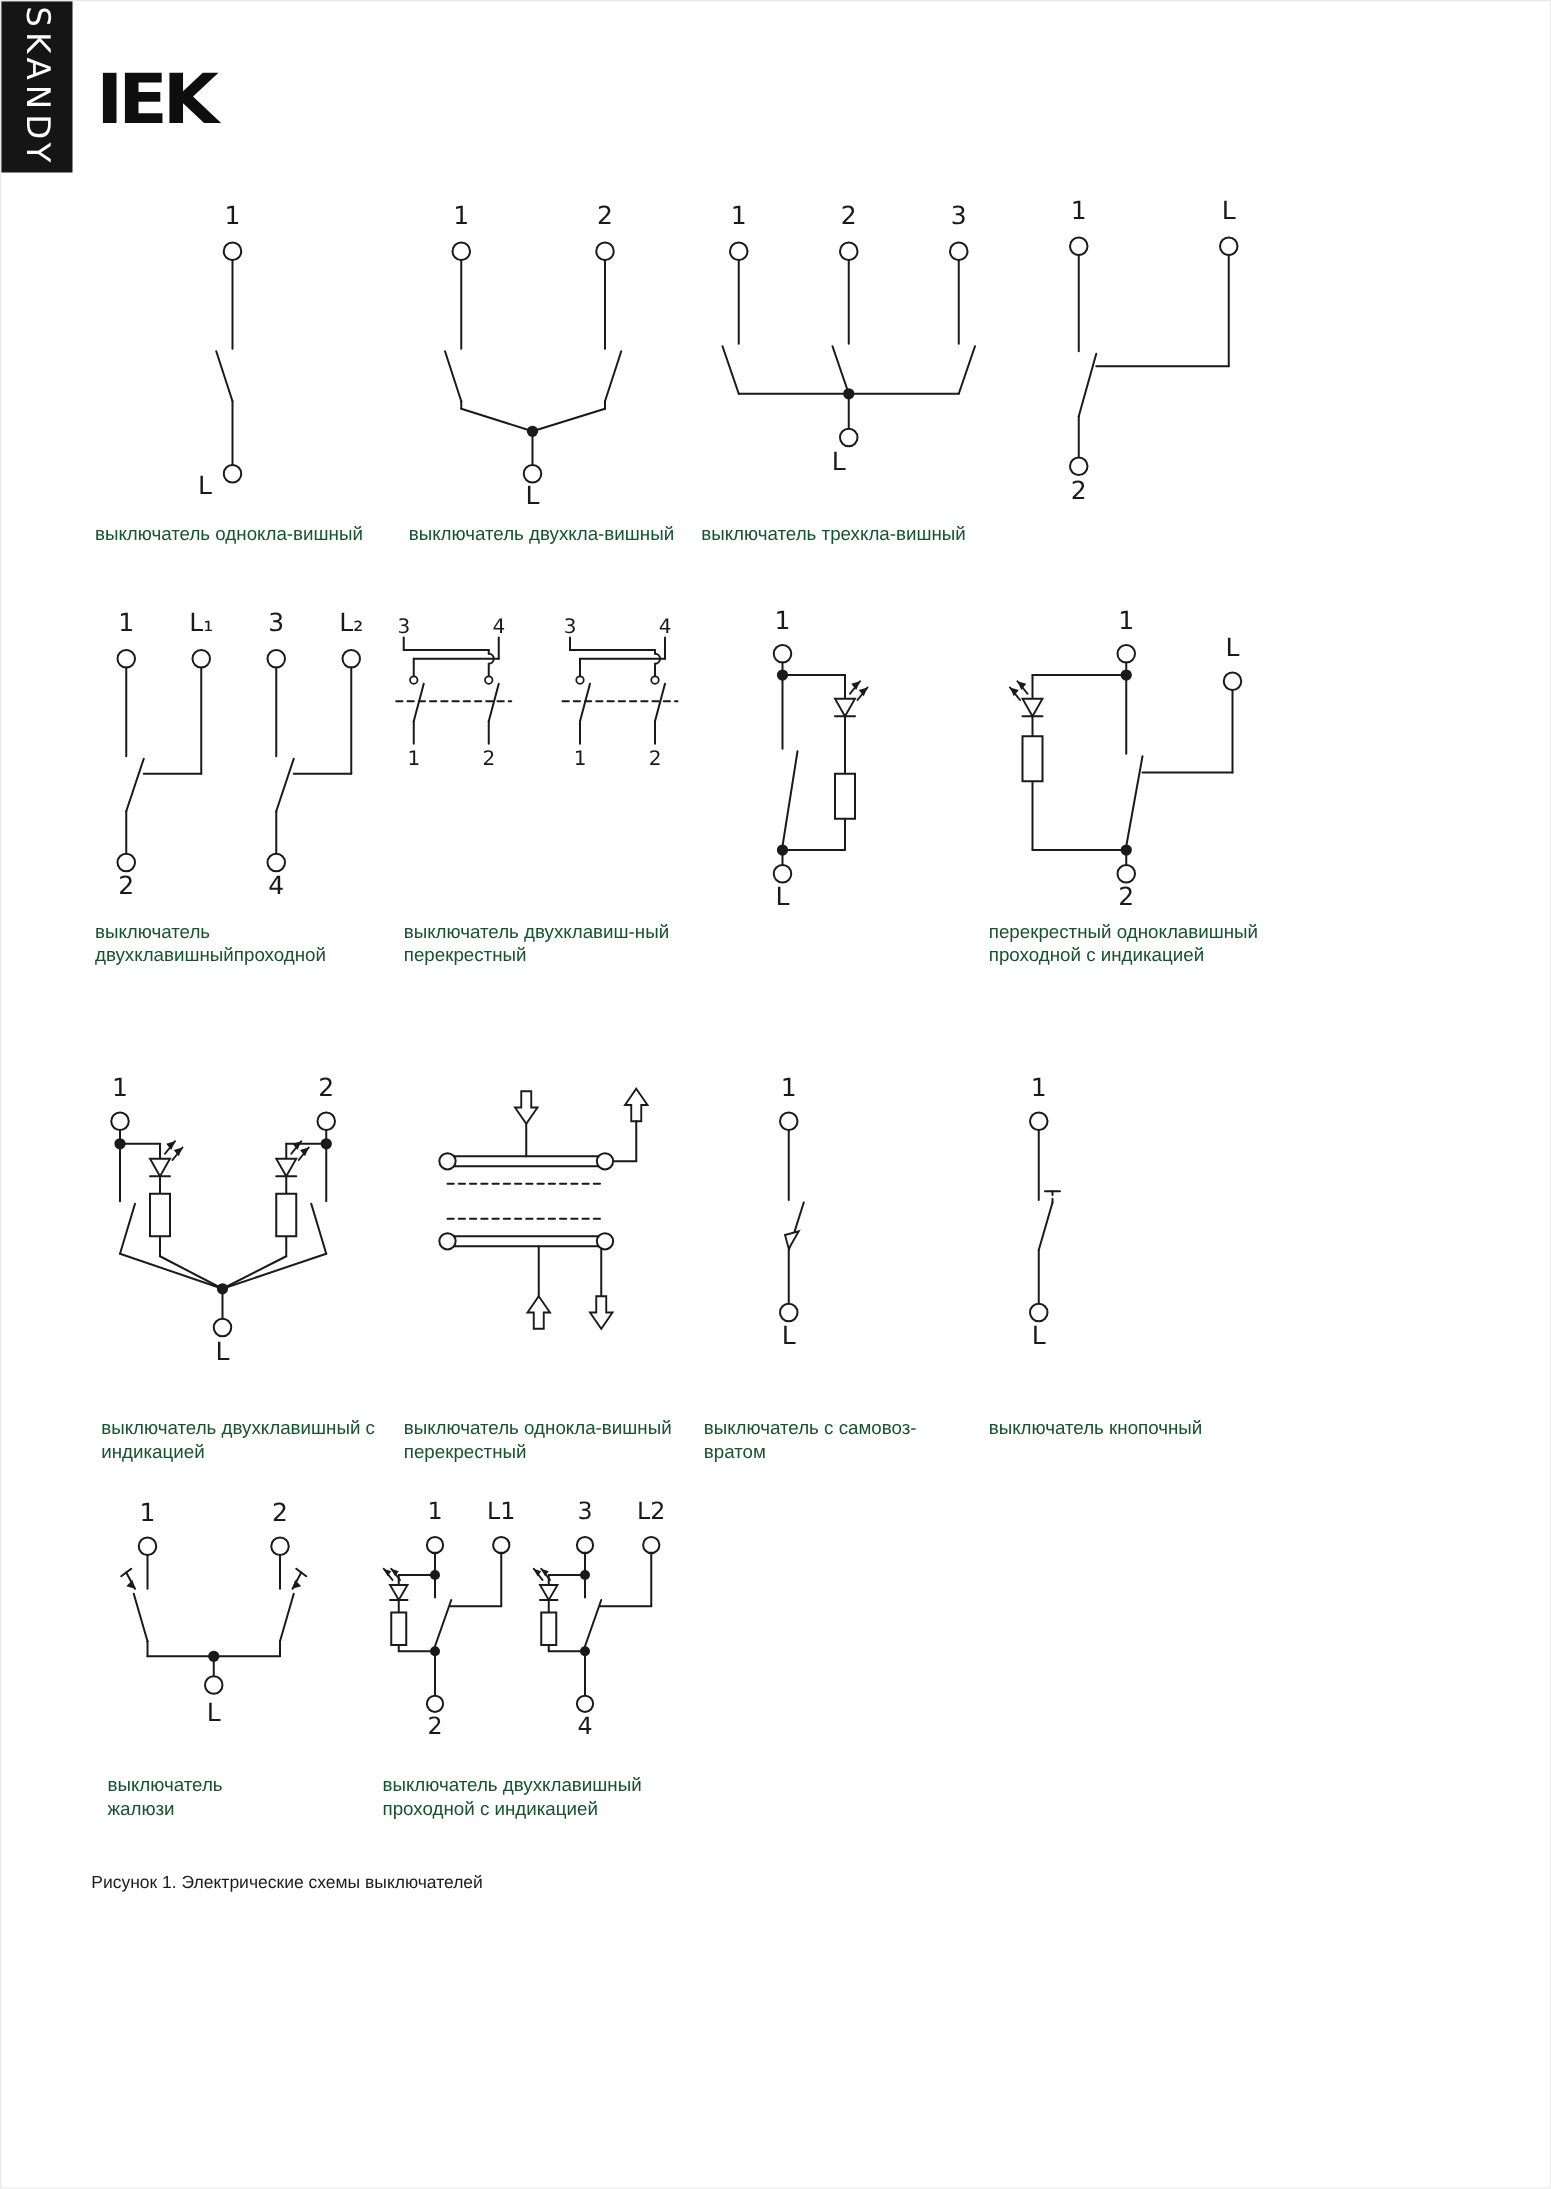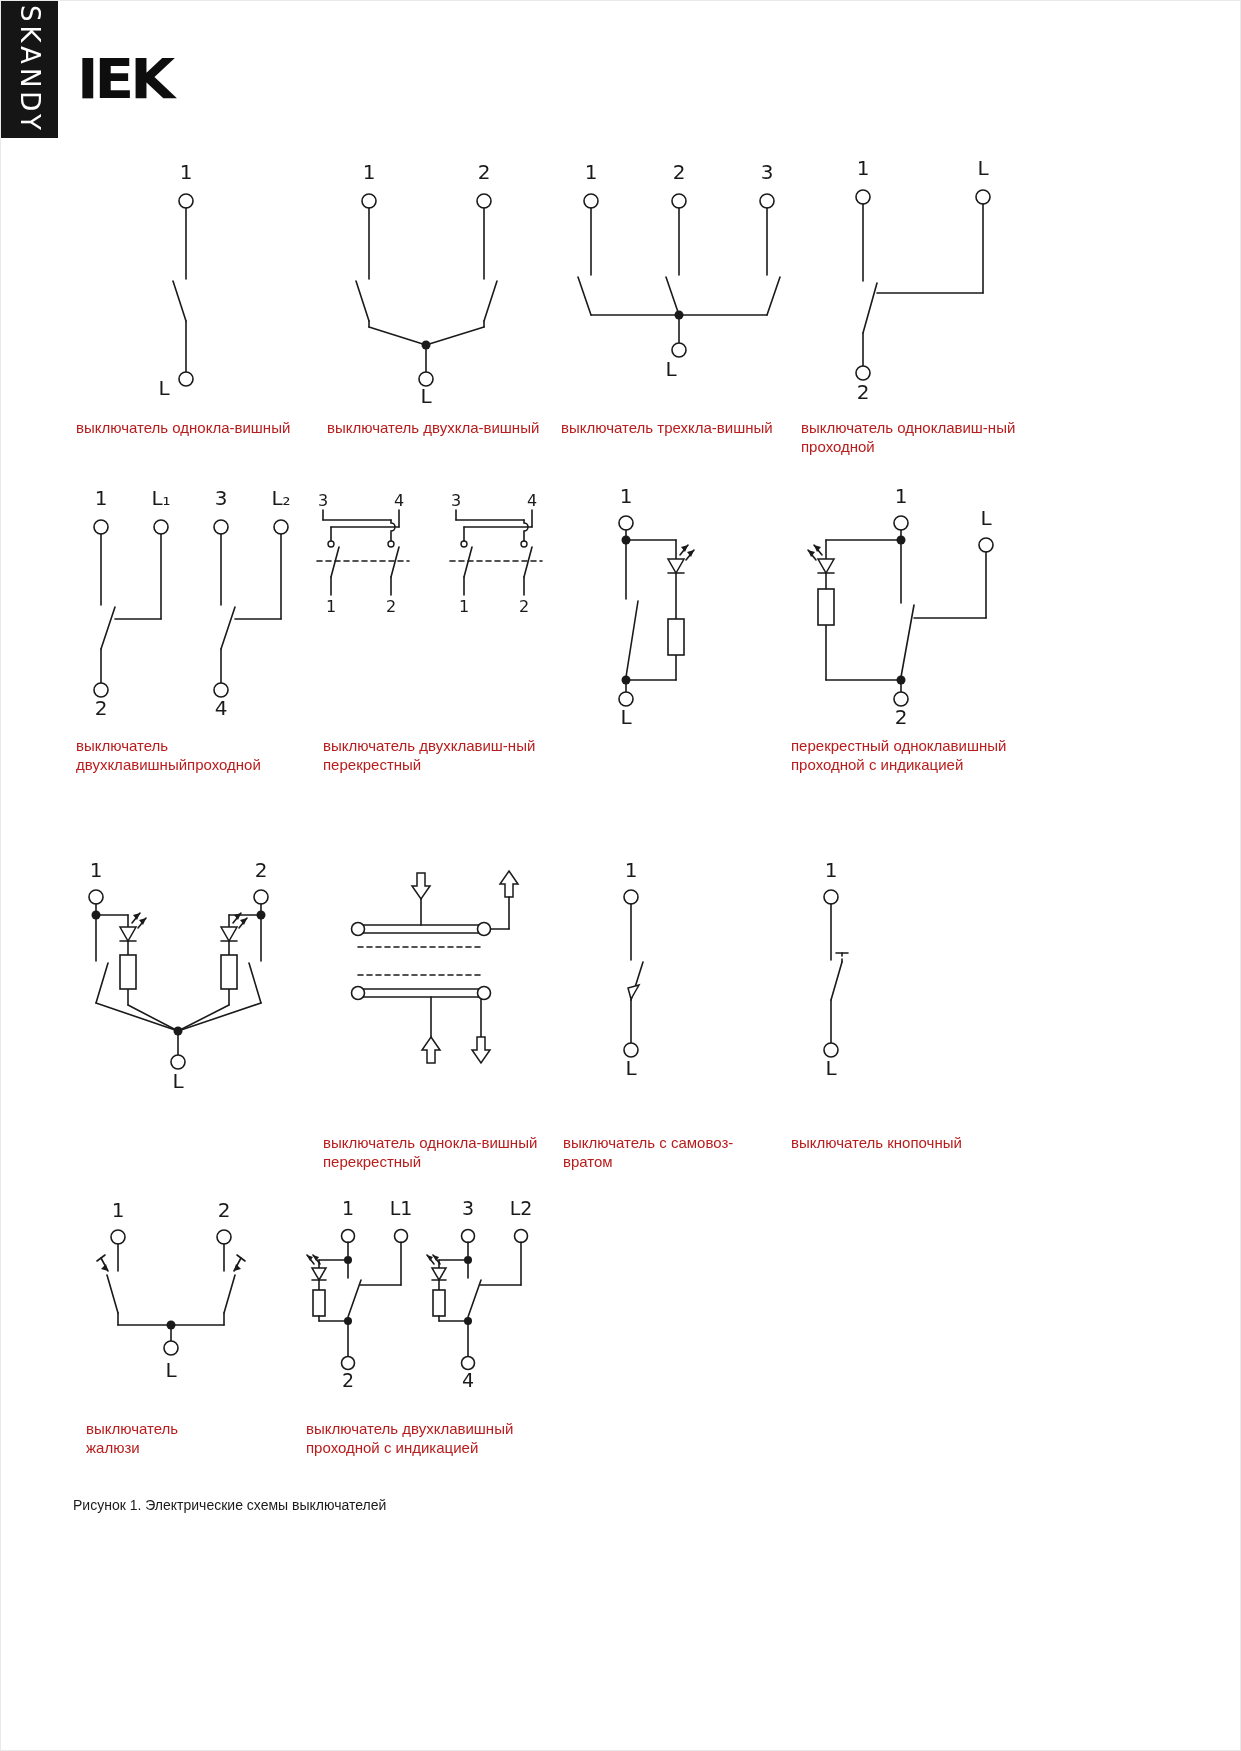--- a/index.html
+++ b/index.html
@@ -15,21 +15,21 @@
   }
   .brandbar span {
     color:#fff; writing-mode:vertical-rl; text-orientation:mixed;
     font-size:26px; letter-spacing:4px; font-family:"DejaVu Sans", sans-serif;
   }
   .logo {
     position:absolute; left:76px; top:44px; font-size:58px; font-weight:900;
     letter-spacing:-4px; color:#0e0e0e; font-family:"DejaVu Sans", sans-serif;
     transform:scaleY(0.95);
   }
-  .cap { position:absolute; font-size:15px; line-height:19px; color:#b91c1c; }
+  .cap { position:absolute; font-size:15px; line-height:19px; color:#14532d; }
   .figcap { position:absolute; font-size:14px; color:#1b1b1b; }
   svg { position:absolute; overflow:visible; }
   svg line, svg path, svg polyline {
     stroke:#1a1a1a; stroke-width:1.6; fill:none; stroke-linecap:round;
   }
   svg .dashed { stroke-dasharray:5,4; }
   svg .dashed-sm { stroke-dasharray:3,3; }
   svg circle.term { fill:#fff; stroke:#1a1a1a; stroke-width:1.6; }
   svg circle.contact { fill:#fff; stroke:#1a1a1a; stroke-width:1.4; }
   svg circle.dot { fill:#1a1a1a; stroke:none; }
@@ -449,38 +449,38 @@
 
   <div class="cap" style="left:75px;top:417px;width:245px">
     <div>выключатель однокла-вишный</div>
   </div>
   <div class="cap" style="left:326px;top:417px;width:230px">
     <div>выключатель двухкла-вишный</div>
   </div>
   <div class="cap" style="left:560px;top:417px;width:230px">
     <div>выключатель трехкла-вишный</div>
   </div>
-  <div class="cap" style="left:800px;top:417px;width:240px">
-    <div>выключатель одноклавиш-ный</div>
-    <div>проходной</div>
-  </div>
 
   <div class="cap" style="left:75px;top:735px;width:245px">
     <div>выключатель</div>
     <div>двухклавишныйпроходной</div>
   </div>
   <div class="cap" style="left:322px;top:735px;width:240px">
     <div>выключатель двухклавиш-ный</div>
     <div>перекрестный</div>
   </div>
   <div class="cap" style="left:790px;top:735px;width:240px">
     <div>перекрестный одноклавишный</div>
     <div>проходной с индикацией</div>
   </div>
 
+  <div class="cap" style="left:80px;top:1132px;width:250px">
+    <div>выключатель двухклавишный с</div>
+    <div>индикацией</div>
+  </div>
   <div class="cap" style="left:322px;top:1132px;width:240px">
     <div>выключатель однокла-вишный</div>
     <div>перекрестный</div>
   </div>
   <div class="cap" style="left:562px;top:1132px;width:230px">
     <div>выключатель с самовоз-</div>
     <div>вратом</div>
   </div>
   <div class="cap" style="left:790px;top:1132px;width:240px">
     <div>выключатель кнопочный</div>

